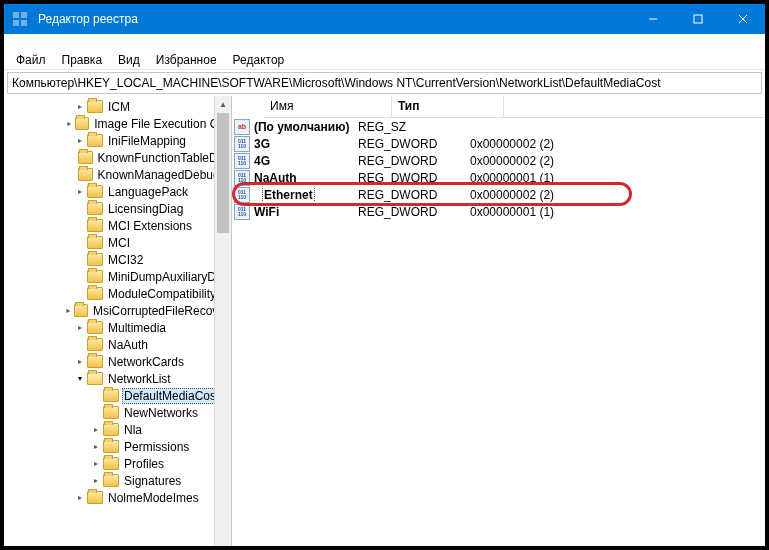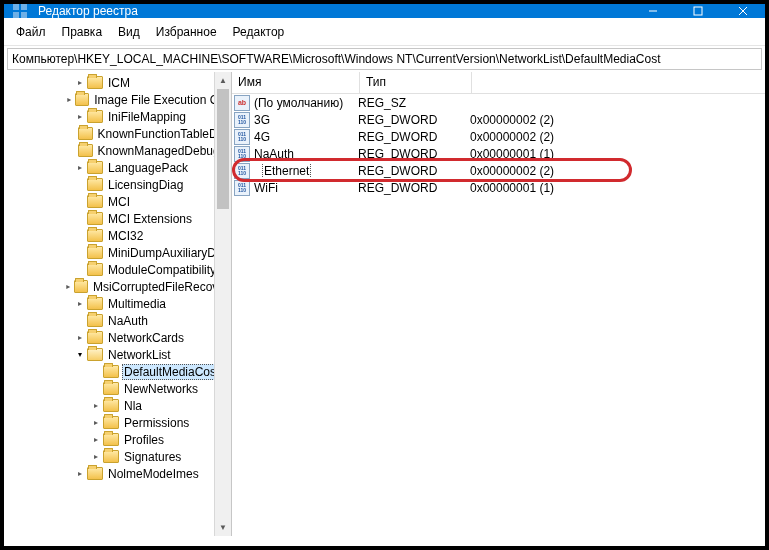--- a/index.html
+++ b/index.html
@@ -1,26 +1,26 @@
 <!DOCTYPE html>
 <html><head>
 <meta charset="utf-8">
 <style>
 * { box-sizing: border-box; margin: 0; padding: 0; font-family: "Segoe UI", Tahoma, sans-serif; font-size: 12px; }
 body { background: #fff; width: 769px; height: 550px; border: 4px solid #000; position: relative; overflow: hidden; }
 
 
-.titlebar { height: 14px; background: #0078d7; color: #fff; display: flex; align-items: center; }
+.titlebar { height: 30px; background: #0078d7; color: #fff; display: flex; align-items: center; }
 .titlebar .icon { width: 20px; height: 20px; margin: 0 8px 0 6px; display: flex; align-items: center; justify-content: center; }
 .titlebar .title { flex: 1; font-size: 12px; }
 .title-btns { display: flex; height: 100%; }
 .title-btn { width: 45px; height: 100%; display: flex; align-items: center; justify-content: center; color: #fff; cursor: pointer; }
 
 
-.menubar { height: 28px; background: #fff; border-bottom: 1px solid #e5e5e5; display: flex; align-items: center; padding: 0 4px; }
+.menubar { height: 36px; background: #fff; border-bottom: 1px solid #e5e5e5; display: flex; align-items: flex-end; padding: 0 4px; }
 .menu-item { padding: 2px 8px; cursor: pointer; }
 
 
 .pathbar { height: 22px; background: #fff; border: 1px solid #c6c6c6; margin: 2px 3px; padding: 8px 4px; display: flex; align-items: center; overflow: hidden; white-space: nowrap; font-size: 11px; }
 
 
 .main { display: flex; height: calc(100% - 30px - 20px - 28px); }
 
 
 .tree { width: 228px; border-right: 1px solid #c6c6c6; overflow: hidden; padding: 2px 0 2px 2px; position: relative; }
@@ -33,32 +33,32 @@
 .open.folder { background: linear-gradient(#fff2c9,#f7cf6a); }
 .node-label { padding: 0 2px; }
 .node.selected .node-label { background: #cde8ff; border: 1px dotted #555; padding: 0 1px; }
 .vscroll { position: absolute; right: 0; top: 0; bottom: 0; width: 17px; background: #f0f0f0; border-left: 1px solid #d8d8d8; display: flex; flex-direction: column; }
 .vscroll .arrow { height: 17px; display: flex; align-items: center; justify-content: center; color: #5a5a5a; font-size: 8px; cursor: pointer; }
 .vscroll .track { flex: 1; position: relative; }
 .vscroll .thumb { position: absolute; left: 2px; right: 2px; top: 0; height: 120px; background: #c2c2c2; border-radius: 0; }
 
 
 .values { flex: 1; display: flex; flex-direction: column; }
-.cols { display: flex; height: 22px; border-bottom: 1px solid #e0e0e0; }
+.cols { display: flex; height: 22px; border-bottom: 1px solid #e0e0e0; margin-left: 32px; }
 .col { border-right: 1px solid #e0e0e0; padding: 3px 6px; color: #000; background: #fff; cursor: pointer; }
 .col.name { width: 128px; }
-.col.type { width: 112px; }
+.col.type { width: 112px; font-weight: bold; }
 .col.value { flex: 1; }
 .rows { position: relative; }
 .row { display: flex; align-items: center; height: 17px; padding-left: 2px; }
 .valicon { width: 16px; height: 16px; border: 1px solid #88a4c2; background: #eaf2fb; margin-right: 4px; display: flex; align-items: center; justify-content: center; font-size: 7px; font-weight: bold; }
 .valicon.ab { color: #c33; }
 .valicon.bin { color: #2256a0; }
 .cell { overflow: hidden; white-space: nowrap; }
-.cell.name { width: 104px; }
+.cell.name { width: 104px; font-weight: bold; }
 .cell.type { width: 112px; }
 .cell.value { flex: 1; }
 .row.highlighted .cell.name span { border: 1px dotted #555; background: #fff; padding: 0 1px; margin-left: 8px; }
 
 .callout { position: absolute; border: 3px solid #d12a2e; border-radius: 14px; pointer-events: none; }
 </style>
 </head>
 <body>
 
 <div class="titlebar">
@@ -146,27 +146,27 @@
         <div class="node">
           <span class="indent" style="width: 68px;"></span>
           <span class="twisty"></span>
           <span class="folder"></span>
           <span class="node-label">LicensingDiag</span>
         </div>
         <div class="node">
           <span class="indent" style="width: 68px;"></span>
           <span class="twisty"></span>
           <span class="folder"></span>
+          <span class="node-label">MCI Extensions</span>
+        </div>
+        <div class="node">
+          <span class="indent" style="width: 68px;"></span>
+          <span class="twisty"></span>
+          <span class="folder"></span>
           <span class="node-label">MCI</span>
-        </div>
-        <div class="node">
-          <span class="indent" style="width: 68px;"></span>
-          <span class="twisty"></span>
-          <span class="folder"></span>
-          <span class="node-label">MCI Extensions</span>
         </div>
         <div class="node">
           <span class="indent" style="width: 68px;"></span>
           <span class="twisty"></span>
           <span class="folder"></span>
           <span class="node-label">MCI32</span>
         </div>
         <div class="node">
           <span class="indent" style="width: 68px;"></span>
           <span class="twisty"></span>

